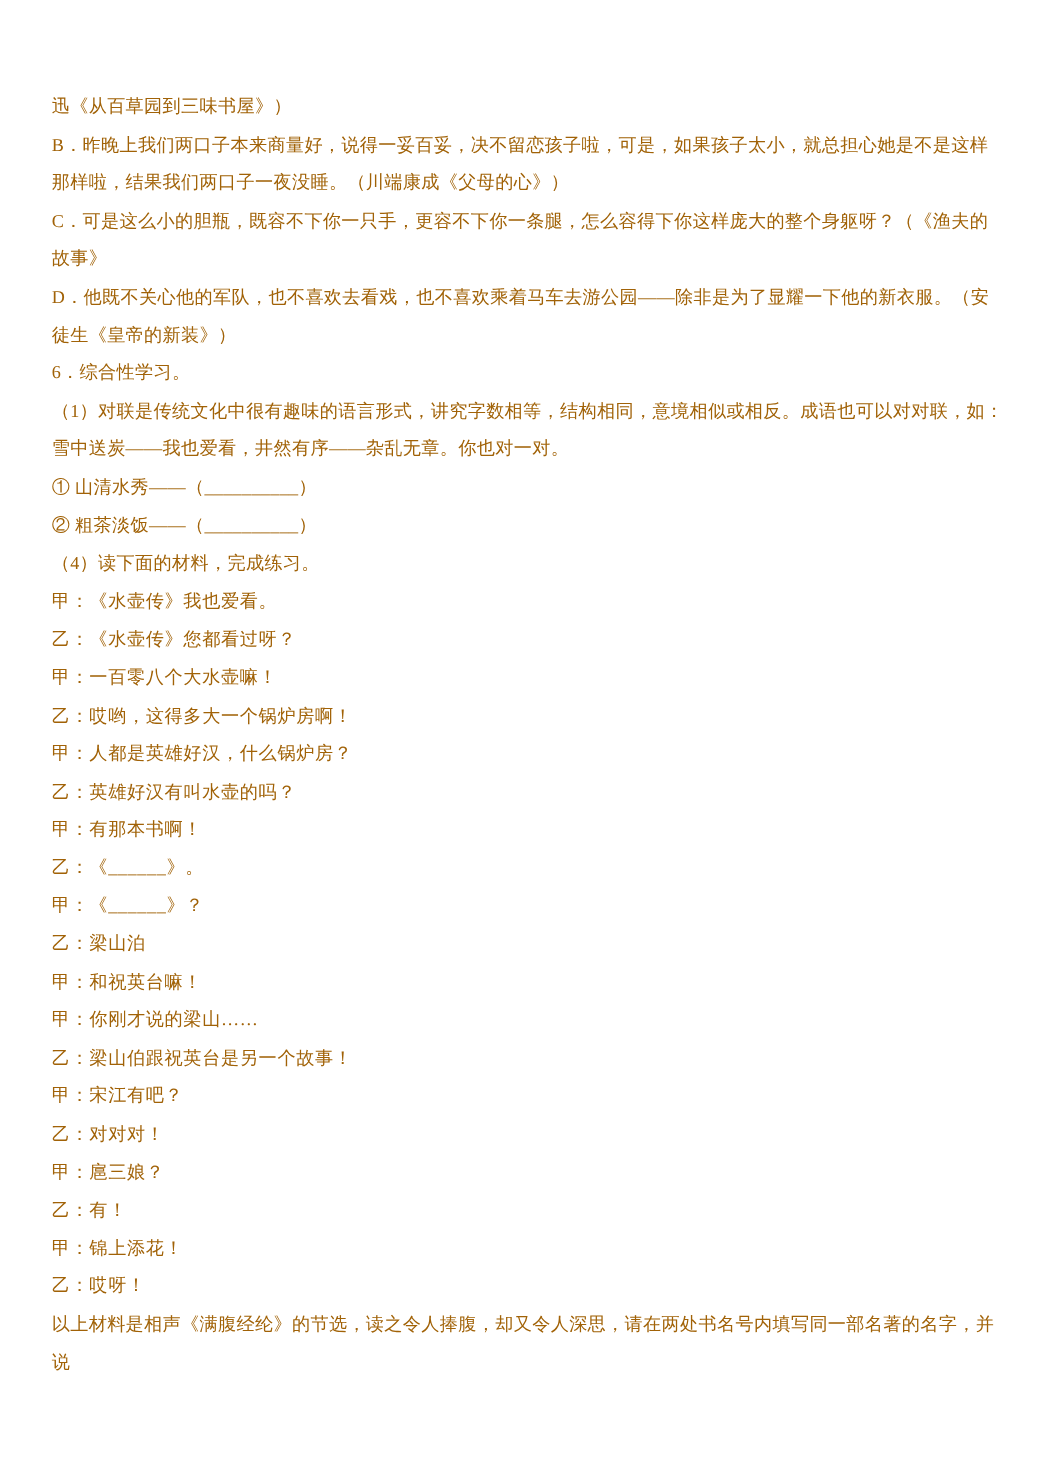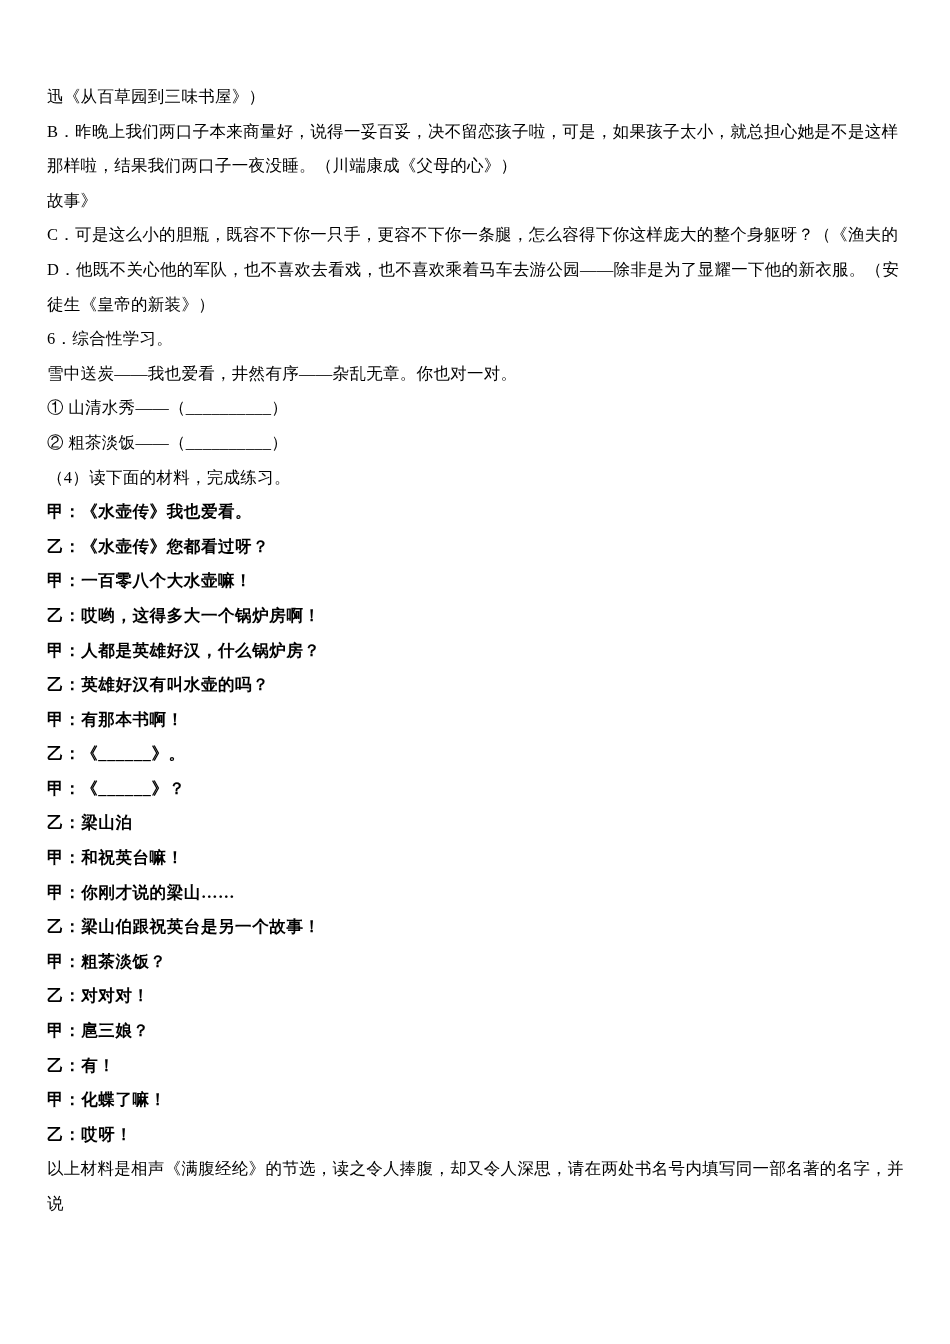--- a/index.html
+++ b/index.html
@@ -9,63 +9,64 @@
   }
   .page {
     position: relative;
     width: 950px;
     height: 1344px;
     margin: 0 auto;
     background: #ffffff;
     box-sizing: border-box;
     padding: 80px 32px 0 47px;
     font-family: "Liberation Serif", "DejaVu Serif", serif;
-    color: #000000;
+    color: #a16207;
     overflow: hidden;
   }
   .line {
     font-size: 16.5px;
     line-height: 34.6px;
     white-space: pre-wrap;
     letter-spacing: 0.3px;
   }
   .line.kai {
-    font-weight: bold;
+    font-weight: normal;
     letter-spacing: 0.6px;
   }
 </style>
 </head>
 <body>
 
 <div class="page">
   <div class="line">迅《从百草园到三味书屋》）</div>
   <div class="line">B．昨晚上我们两口子本来商量好，说得一妥百妥，决不留恋孩子啦，可是，如果孩子太小，就总担心她是不是这样</div>
   <div class="line">那样啦，结果我们两口子一夜没睡。（川端康成《父母的心》）</div>
+  <div class="line">C．可是这么小的胆瓶，既容不下你一只手，更容不下你一条腿，怎么容得下你这样庞大的整个身躯呀？（《渔夫的</div>
   <div class="line">故事》</div>
-  <div class="line">C．可是这么小的胆瓶，既容不下你一只手，更容不下你一条腿，怎么容得下你这样庞大的整个身躯呀？（《渔夫的</div>
   <div class="line">D．他既不关心他的军队，也不喜欢去看戏，也不喜欢乘着马车去游公园——除非是为了显耀一下他的新衣服。（安</div>
   <div class="line">徒生《皇帝的新装》）</div>
   <div class="line">6．综合性学习。</div>
+  <div class="line">（1）对联是传统文化中很有趣味的语言形式，讲究字数相等，结构相同，意境相似或相反。成语也可以对对联，如：</div>
   <div class="line">雪中送炭——我也爱看，井然有序——杂乱无章。你也对一对。</div>
   <div class="line">① 山清水秀——（__________）</div>
   <div class="line">② 粗茶淡饭——（__________）</div>
   <div class="line">（4）读下面的材料，完成练习。</div>
   <div class="line kai">甲：《水壶传》我也爱看。</div>
   <div class="line kai">乙：《水壶传》您都看过呀？</div>
   <div class="line kai">甲：一百零八个大水壶嘛！</div>
   <div class="line kai">乙：哎哟，这得多大一个锅炉房啊！</div>
   <div class="line kai">甲：人都是英雄好汉，什么锅炉房？</div>
   <div class="line kai">乙：英雄好汉有叫水壶的吗？</div>
   <div class="line kai">甲：有那本书啊！</div>
   <div class="line kai">乙：《______》。</div>
   <div class="line kai">甲：《______》？</div>
   <div class="line kai">乙：梁山泊</div>
   <div class="line kai">甲：和祝英台嘛！</div>
   <div class="line kai">甲：你刚才说的梁山……</div>
   <div class="line kai">乙：梁山伯跟祝英台是另一个故事！</div>
-  <div class="line kai">甲：粗茶淡饭？</div>
+  <div class="line kai">甲：宋江有吧？</div>
   <div class="line kai">乙：对对对！</div>
   <div class="line kai">甲：扈三娘？</div>
   <div class="line kai">乙：有！</div>
-  <div class="line kai">甲：化蝶了嘛！</div>
+  <div class="line kai">甲：锦上添花！</div>
   <div class="line kai">乙：哎呀！</div>
   <div class="line">以上材料是相声《满腹经纶》的节选，读之令人捧腹，却又令人深思，请在两处书名号内填写同一部名著的名字，并说</div>
 </div>
 
 </body></html>

